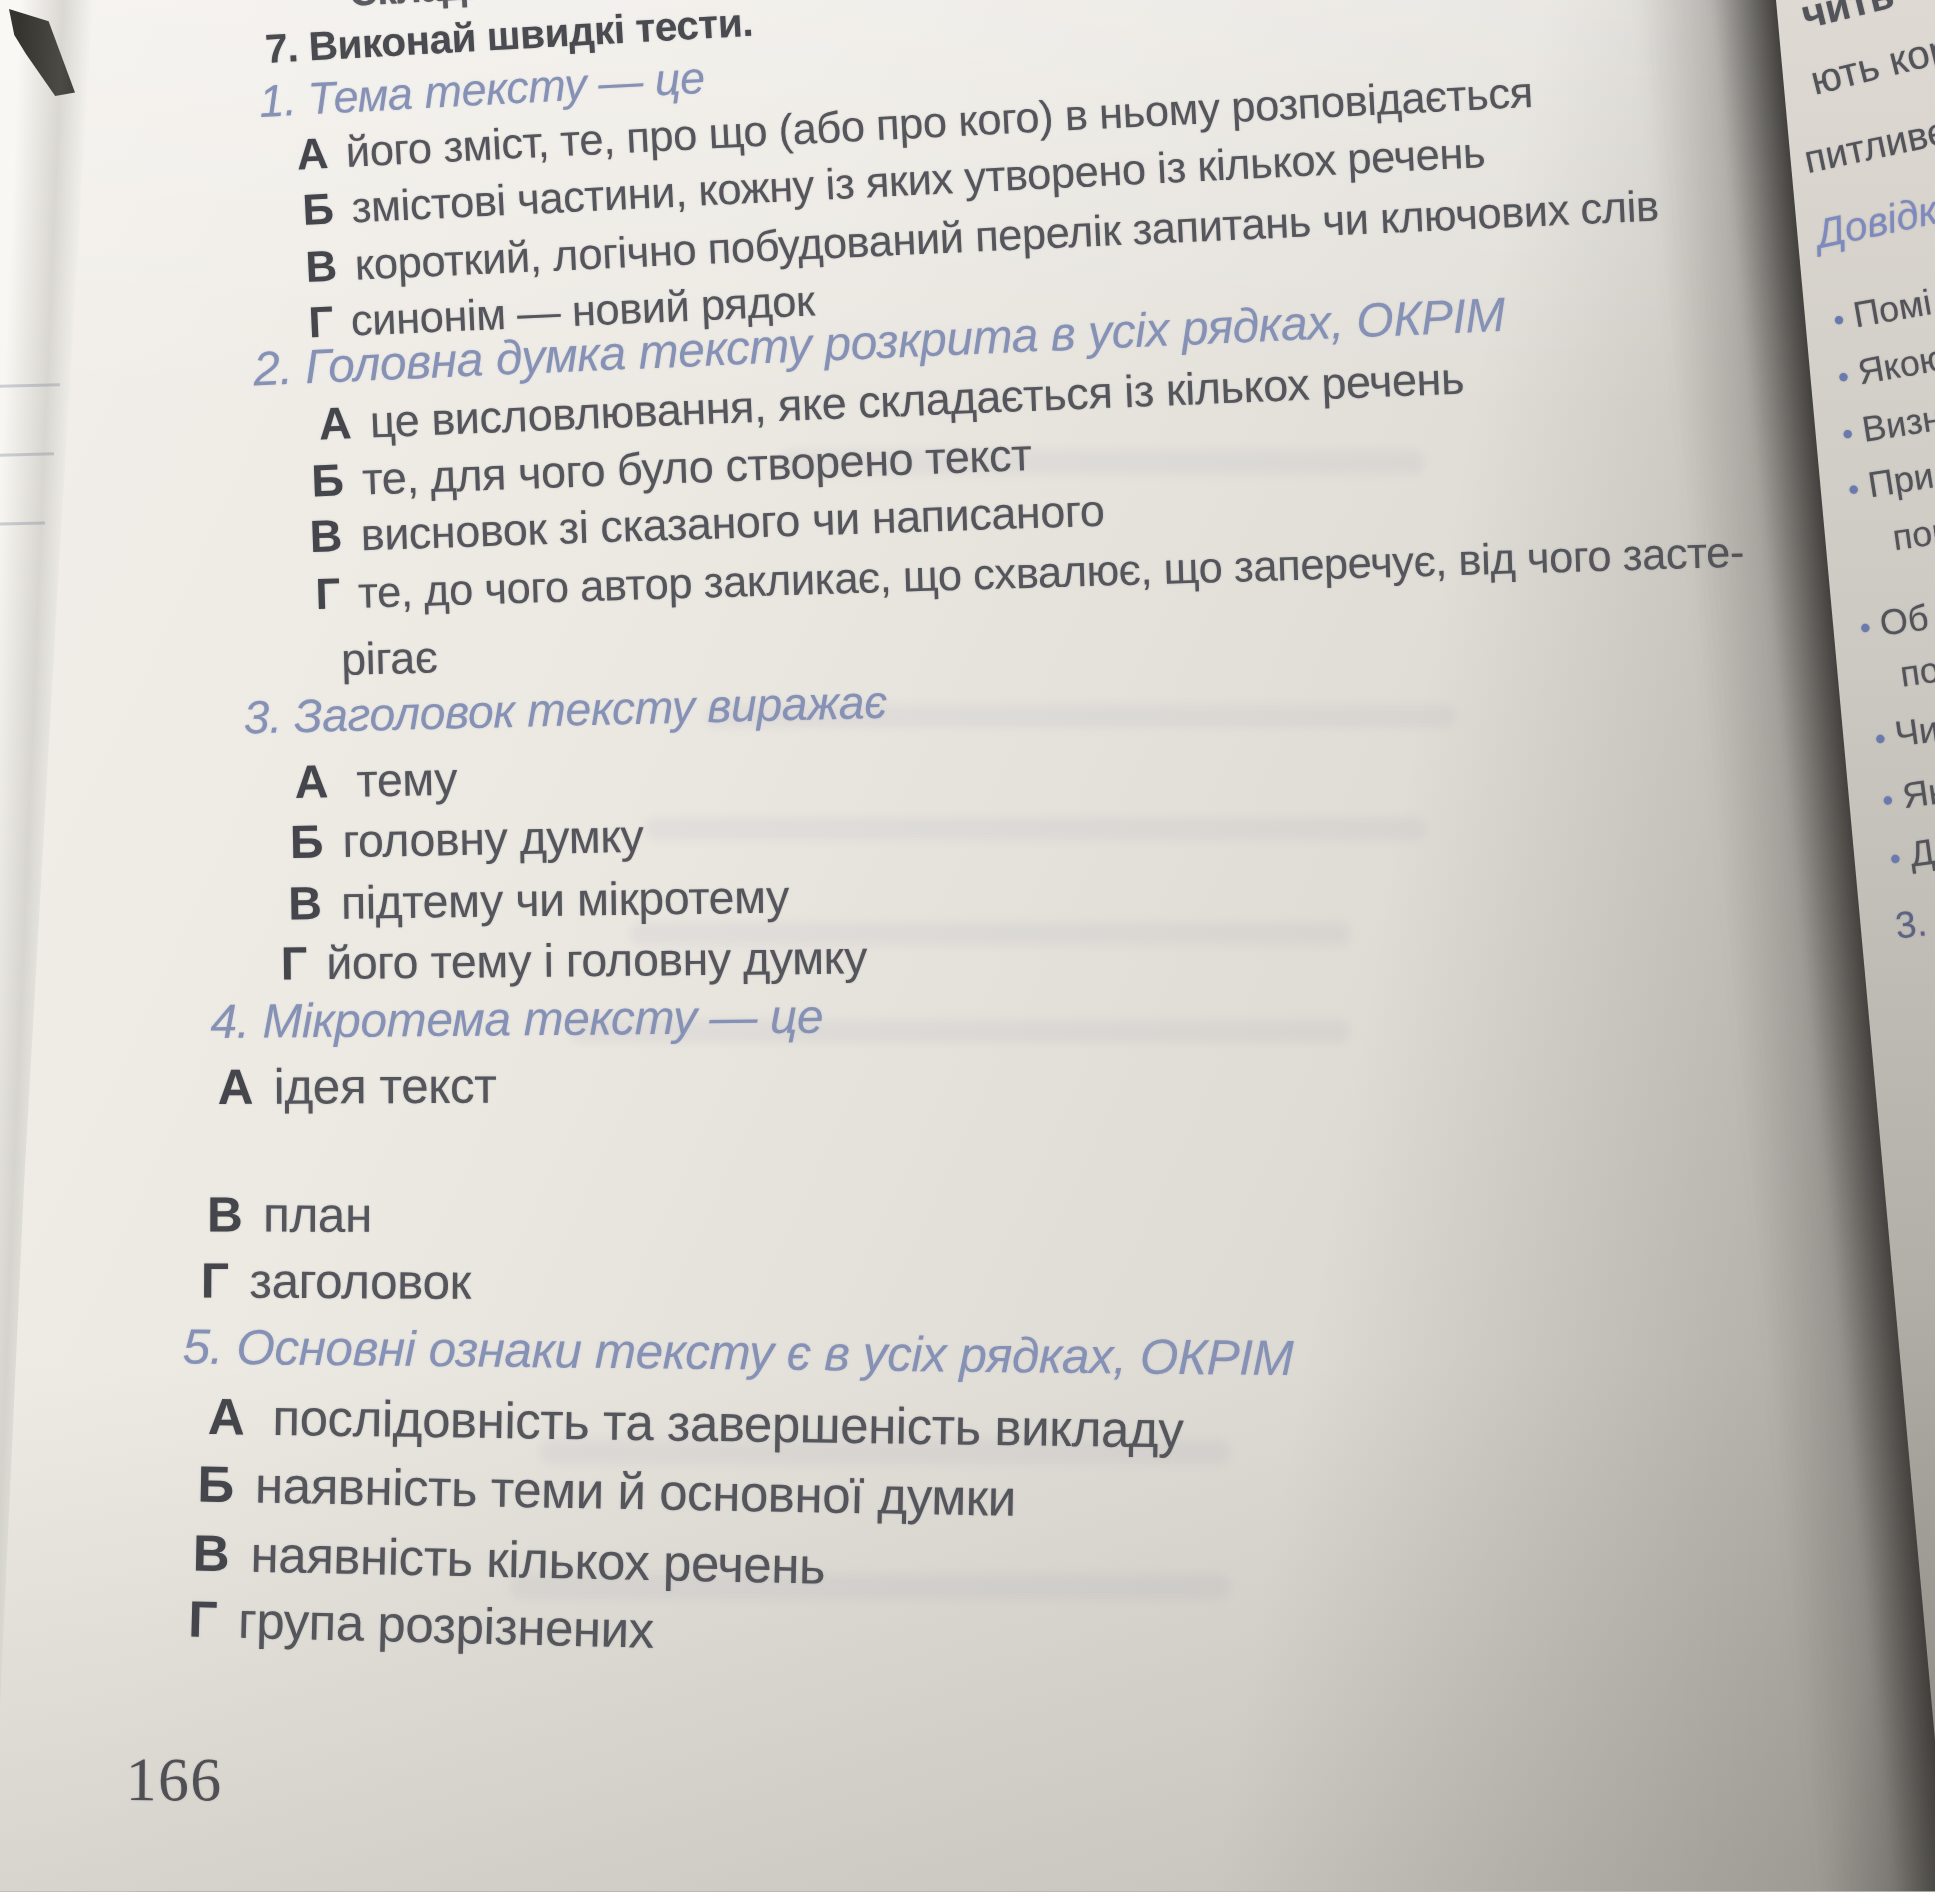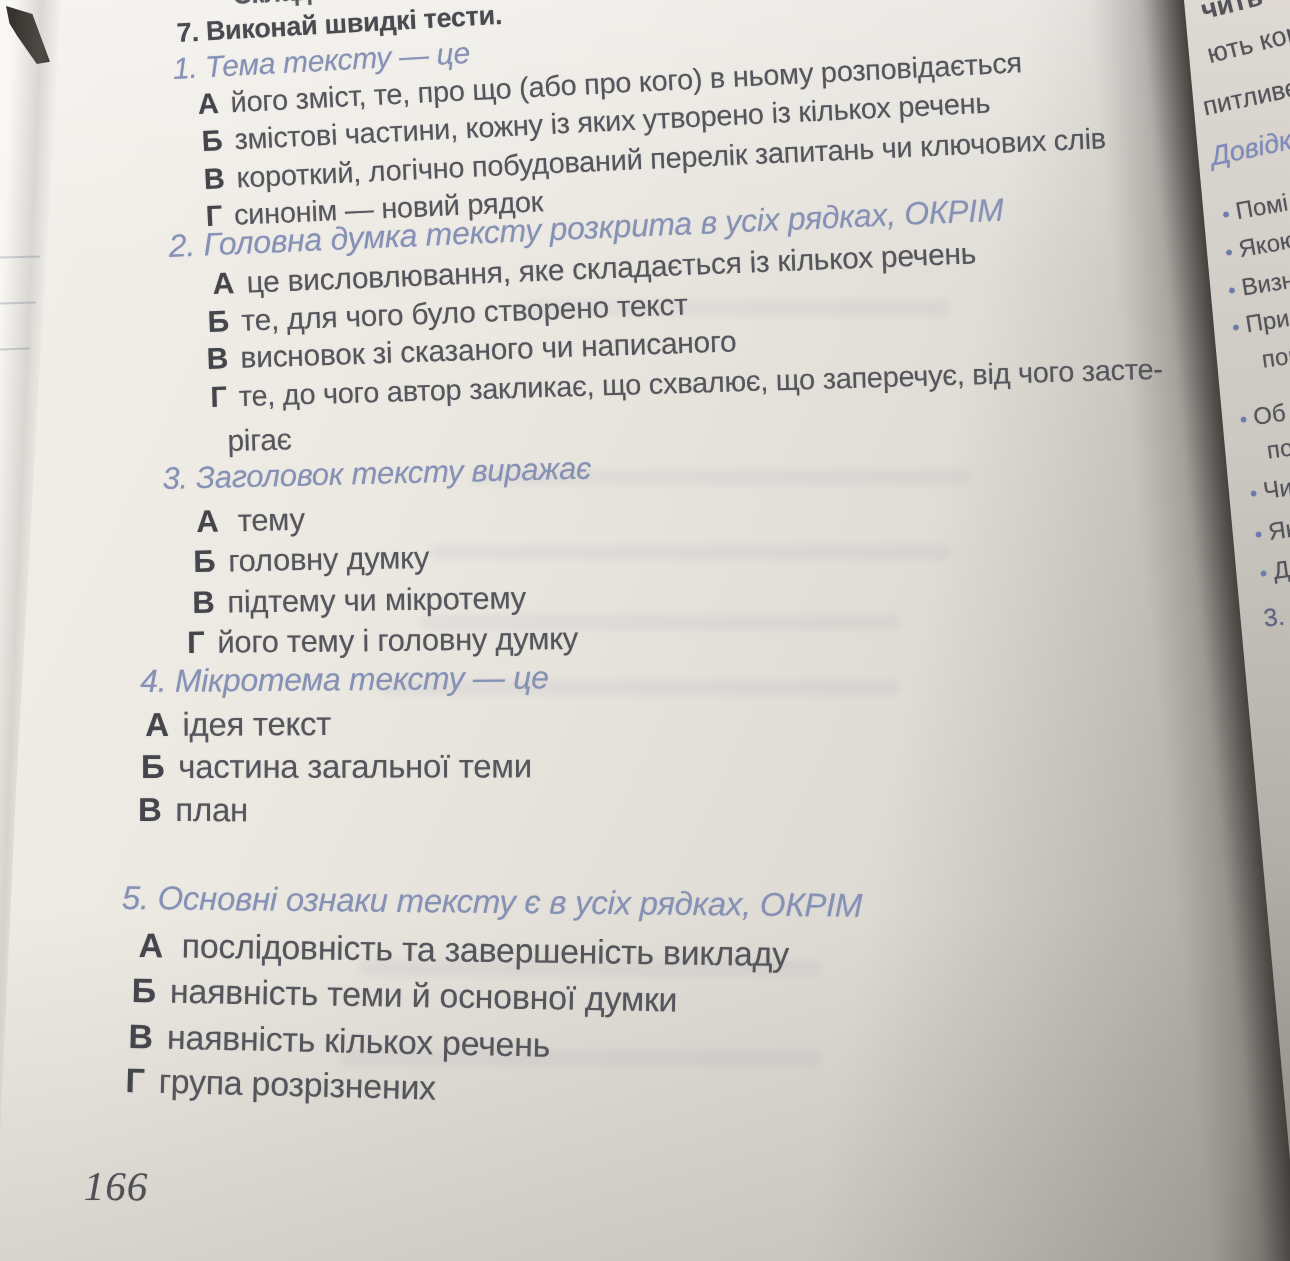--- a/index.html
+++ b/index.html
@@ -22,21 +22,21 @@
            linear-gradient(to bottom,rgba(255,255,255,.28) 0%,rgba(255,255,255,0) 22%,rgba(0,0,0,0) 72%,rgba(108,105,99,.16) 100%),
            linear-gradient(115deg,#f3f0eb 0%,#ece9e3 32%,#e0ddd7 62%,#d2cfc9 100%);}
   .ghost{position:absolute;border-radius:8px;background:rgba(110,118,140,.07);filter:blur(3px);}
   .tline{position:absolute;white-space:nowrap;transform:rotate(var(--r,0deg));
          transform-origin:left top;color:#55565c;letter-spacing:-.3px;
          text-shadow:0 0 1.2px rgba(90,90,96,.38);}
   .tline b{font-weight:700;color:#45464c;margin-right:.42em;}
   .qtitle{font-style:italic;color:#8691b6;text-shadow:0 0 1.2px rgba(120,128,160,.35);}
   .exhead{font-weight:700;color:#4a4b50;}
   .clipped-top{font-weight:700;color:#5a5b60;}
-  .pagenum{font-family:"Liberation Serif",serif;color:#4f4f54;letter-spacing:1px;font-style:italic;}
+  .pagenum{font-family:"Liberation Serif",serif;color:#4f4f54;letter-spacing:1px;}
   
   .gutter{position:absolute;left:1152px;top:-60px;width:150px;height:1420px;z-index:3;
          transform:rotate(-5.5deg);filter:blur(3px);
          background:linear-gradient(to right,rgba(60,58,54,0) 0%,rgba(60,58,54,.22) 34%,
             rgba(40,38,35,.78) 60%,rgba(22,21,19,.9) 70%,rgba(95,92,86,.35) 86%,rgba(130,127,121,0) 100%);}
   
   .page-right{position:absolute;left:1140px;top:0;width:150px;height:1261px;z-index:4;
          clip-path:polygon(44px 0,150px 0,150px 1160px);
          background:linear-gradient(to bottom,#ded9d3 0%,#ccc8c2 35%,#b2aea8 68%,#928e88 92%);}
   .frag{position:absolute;white-space:nowrap;transform:rotate(var(--r,0deg));
@@ -111,25 +111,25 @@
       <b>В</b><span>підтему чи мікротему</span>
     </div>
     <div class="tline" style="left:187px;top:625px;font-size:31px;--r:-0.6deg">
       <b>Г</b><span>його тему і головну думку</span>
     </div>
 
     <div class="tline qtitle" style="left:140px;top:663px;font-size:32px;--r:-0.5deg">4. Мікротема тексту — це</div>
     <div class="tline" style="left:145px;top:706px;font-size:33px;--r:-0.3deg">
       <b>А</b><span>ідея текст</span>
     </div>
-    <div class="tline" style="left:141px;top:748px;font-size:33px;--r:-0.1deg">
-      <b>Б</b><span>частина загальної теми</span>
-    </div>
     <div class="tline" style="left:138px;top:791px;font-size:33px;--r:0.1deg">
       <b>В</b><span>план</span>
+    </div>
+    <div class="tline" style="left:134px;top:835px;font-size:33px;--r:0.3deg">
+      <b>Г</b><span>заголовок</span>
     </div>
 
     <div class="tline qtitle" style="left:122px;top:879px;font-size:33px;--r:0.6deg">5. Основні ознаки тексту є в усіх рядках, ОКРІМ</div>
     <div class="tline" style="left:139px;top:926px;font-size:34px;--r:0.8deg">
       <b style="margin-right:.55em">А</b><span>послідовність та завершеність викладу</span>
     </div>
     <div class="tline" style="left:132px;top:971px;font-size:34px;--r:1.0deg">
       <b>Б</b><span>наявність теми й основної думки</span>
     </div>
     <div class="tline" style="left:129px;top:1017px;font-size:34px;--r:1.2deg">

